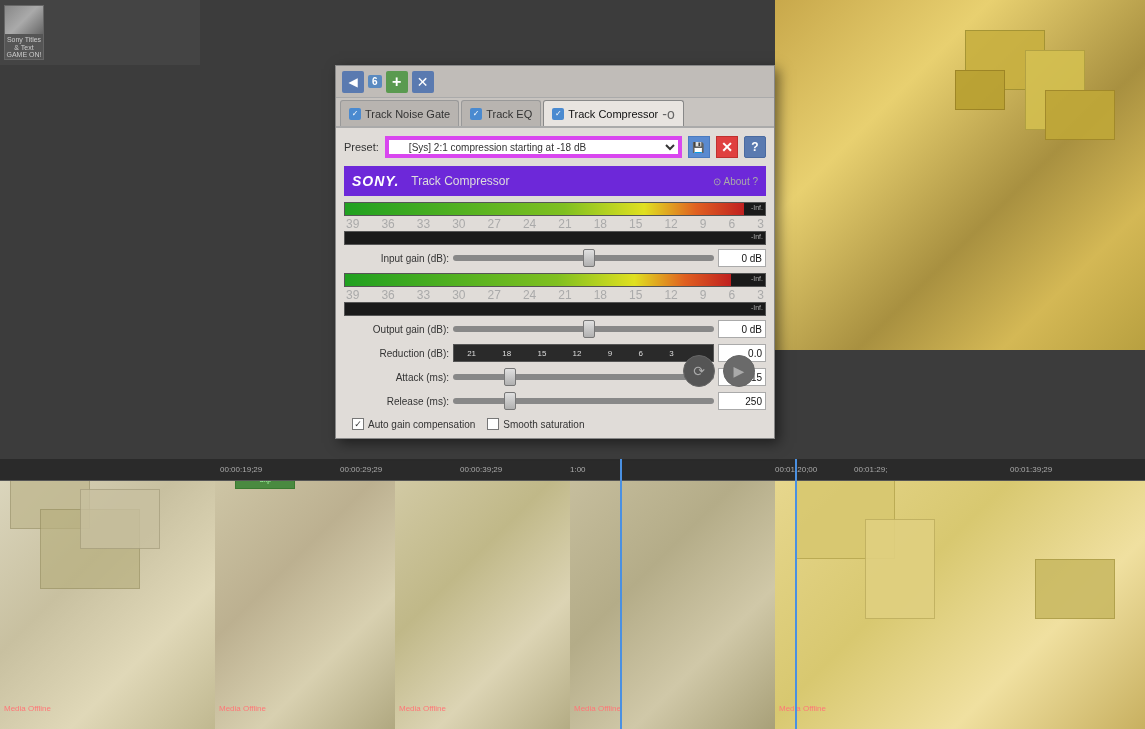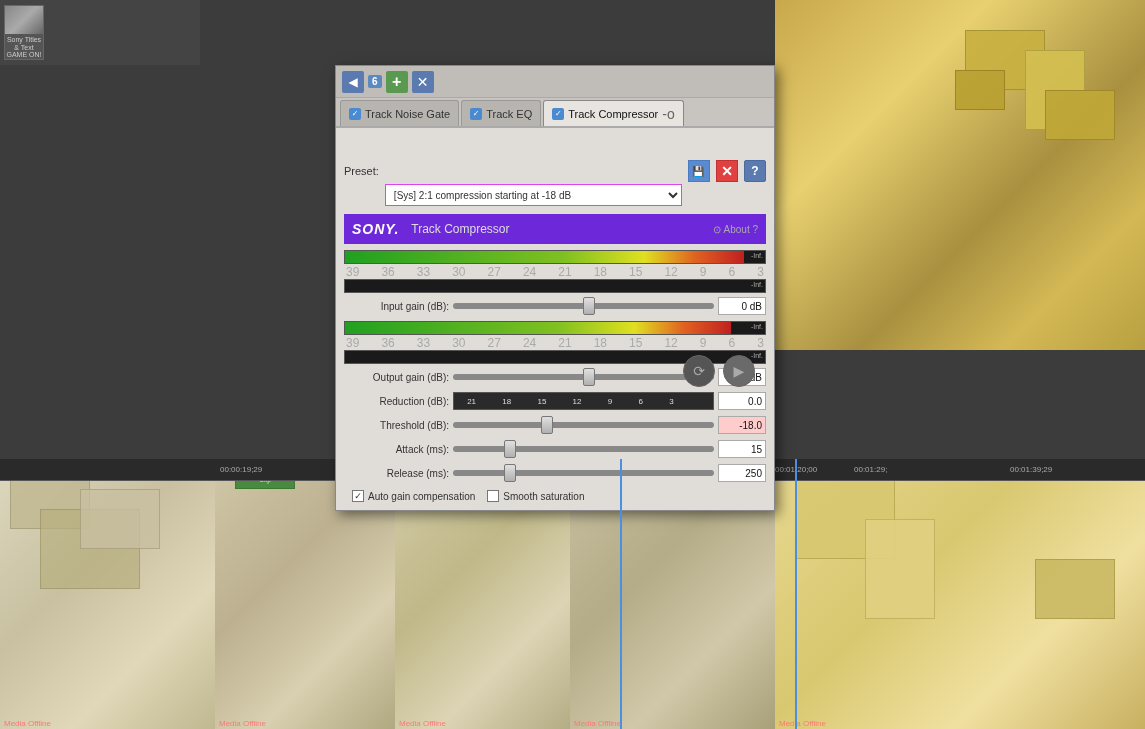--- a/index.html
+++ b/index.html
@@ -227,25 +227,24 @@
     }
     .preset-label {
       font-size: 11px;
       color: #333;
       white-space: nowrap;
     }
     .preset-select {
       flex: 1;
       height: 22px;
       background: white;
-      border: 1px solid #d946ef;
-      font-size: 10px;
-      padding: 0 4px;
+      border: 4px solid #d946ef;
+      font-size: 10px;
+      padding: 0 16px;
       color: #333;
-      margin-top: 48px;
     }
     .preset-save-btn {
       width: 22px;
       height: 22px;
       background: #5a8ad0;
       border: 1px solid #4a7ac0;
       display: flex;
       align-items: center;
       justify-content: center;
       cursor: pointer;
@@ -511,21 +510,21 @@
       position: absolute;
       bottom: 0;
       left: 570px;
       width: 205px;
       height: 270px;
       background: linear-gradient(135deg, #c8c0a0 0%, #b4ac88 40%, #d0c8a8 70%, #a8a078 100%);
       overflow: hidden;
     }
     .media-offline-label {
       position: absolute;
-      bottom: 1px;
+      bottom: 16px;
       left: 4px;
       font-size: 8px;
       color: #ff7777;
     }
   </style>
 </head>
 <body>
 
 <div class="bg-editor"></div>
 
@@ -722,27 +721,20 @@
             <span>12</span>
             <span>9</span>
             <span>6</span>
             <span>3</span>
             <span></span>
         </div>
       </div>
       <div class="reduction-value">0.0</div>
     </div>
 
-    <div class="control-row">
-      <span class="control-label">Threshold (dB):</span>
-      <div class="slider-track">
-        <div class="slider-thumb" style="left:36%;"></div>
-      </div>
-      <div class="control-value" style="background:#ffcccc;">-18.0</div>
-    </div>
 
 
     <div class="control-row">
       <span class="control-label">Attack (ms):</span>
       <div class="slider-track">
         <div class="slider-thumb" style="left:22%;"></div>
       </div>
       <div class="control-value">15</div>
     </div>
 

